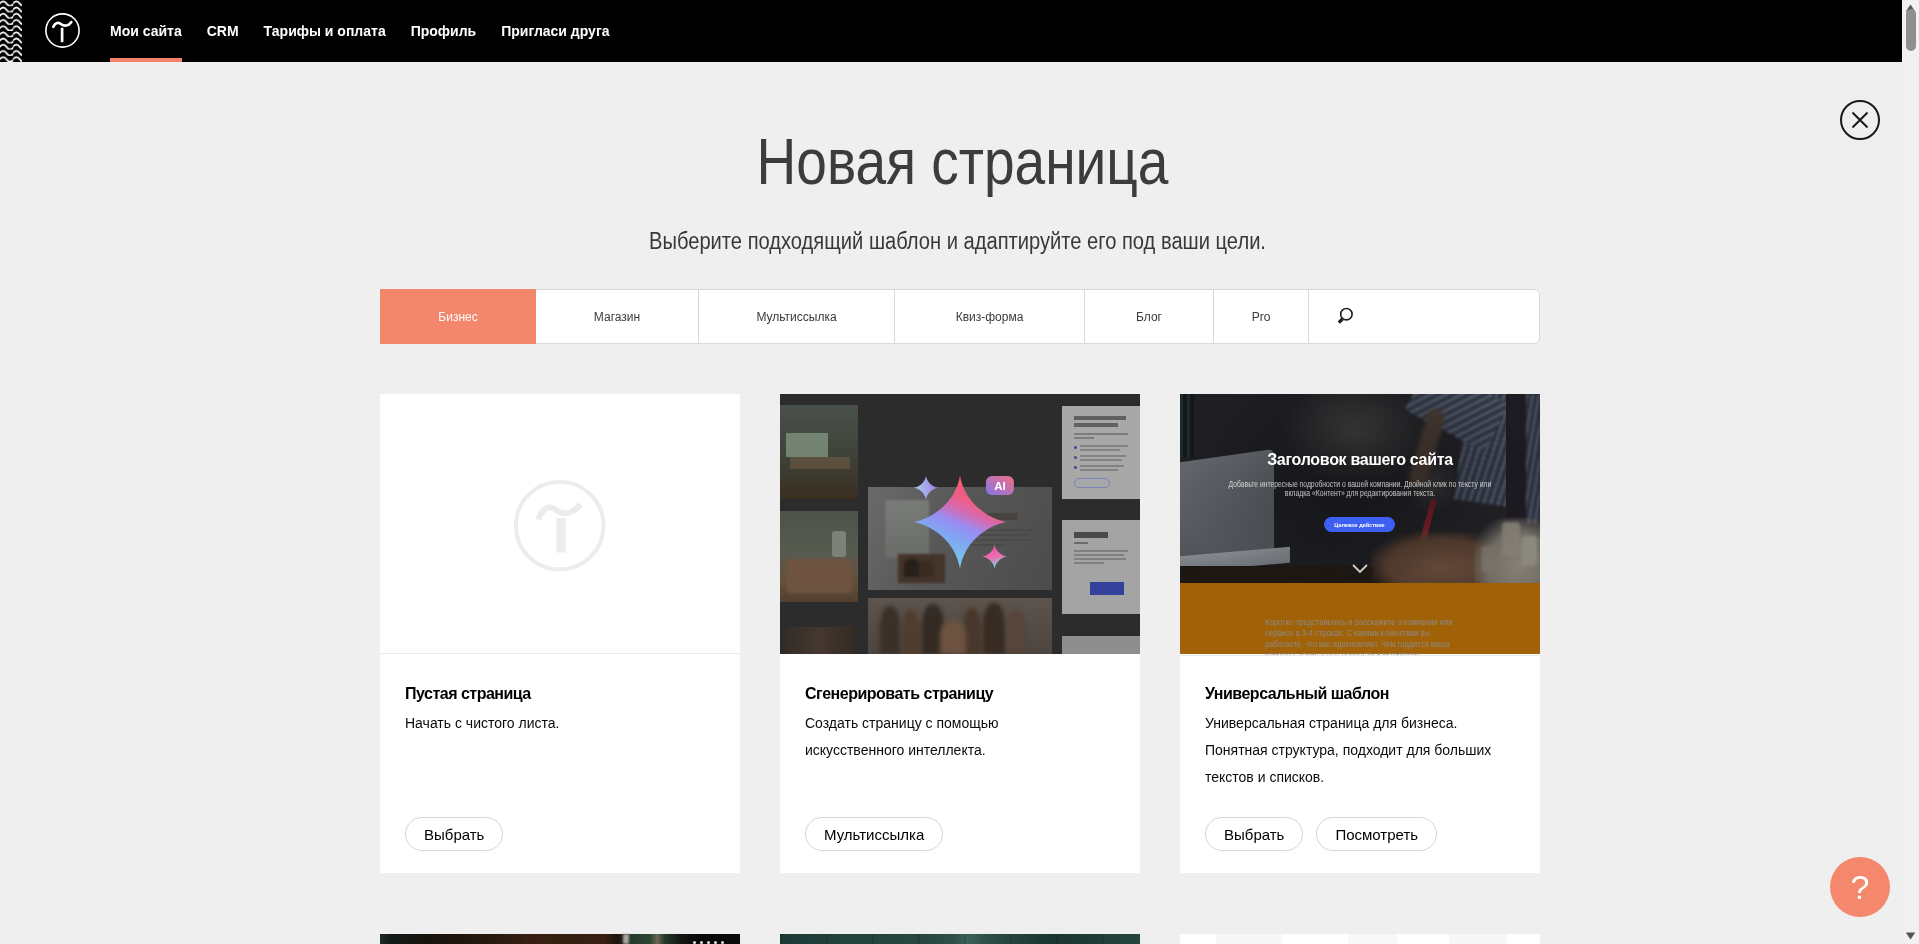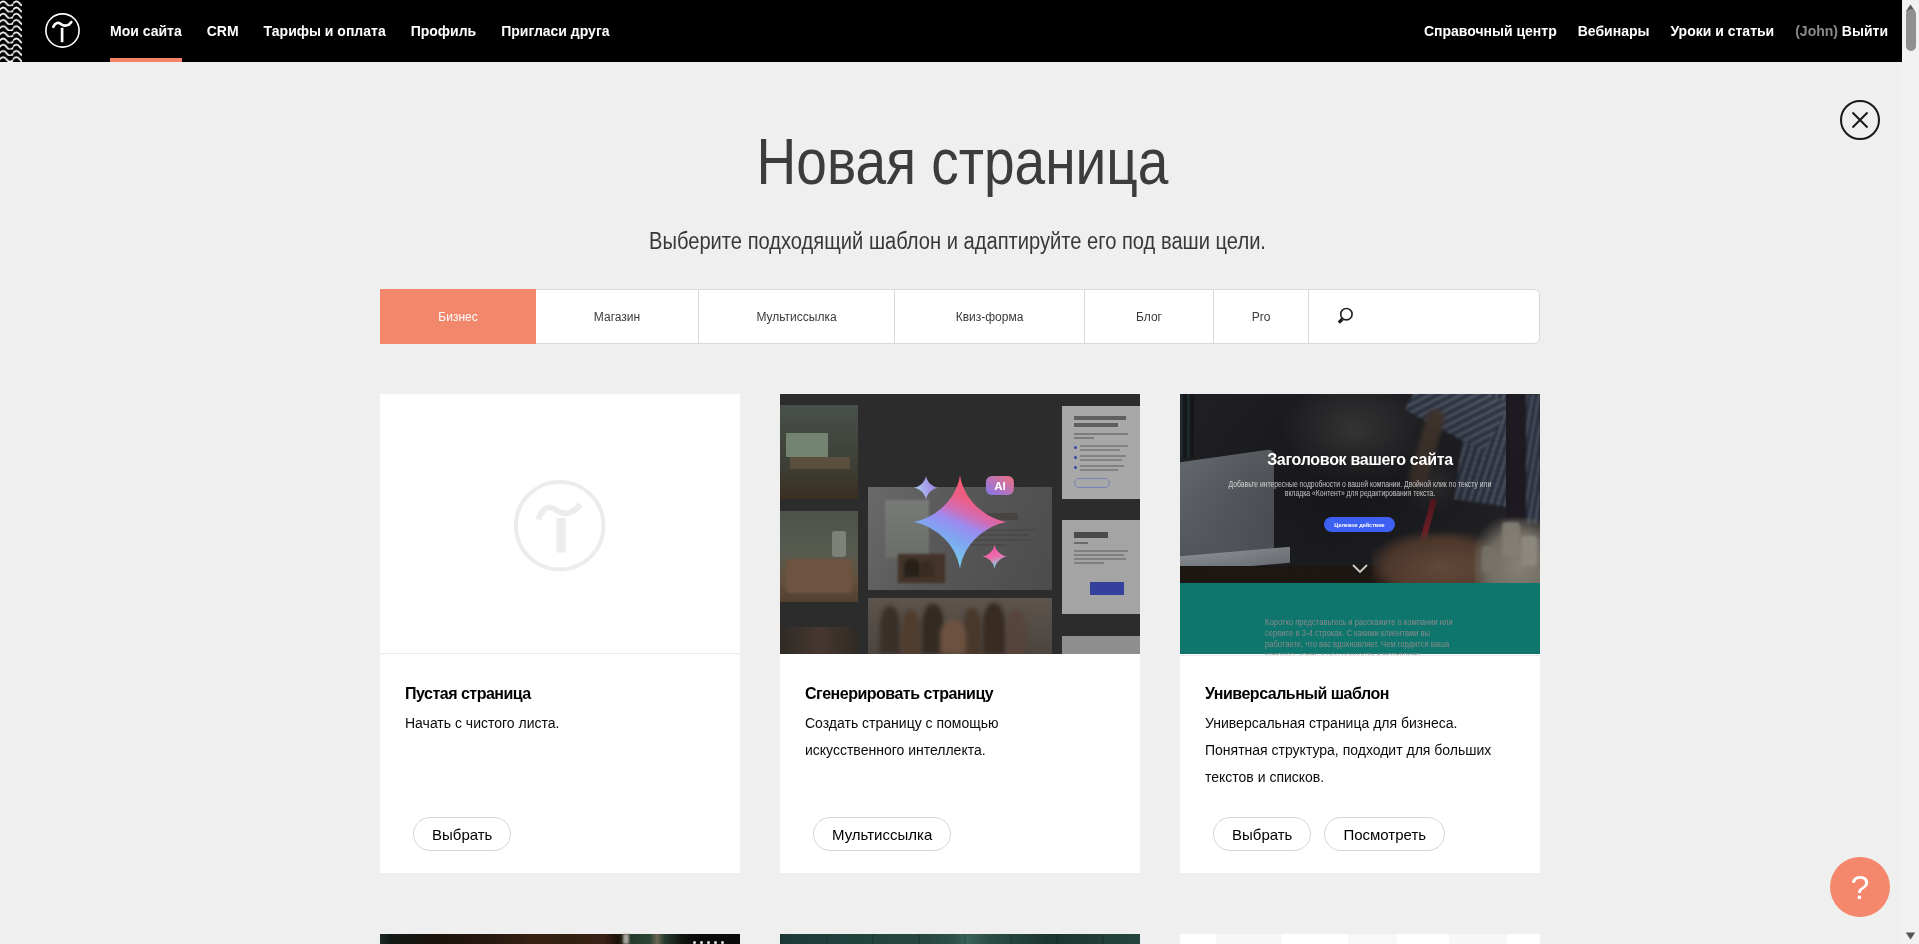--- a/index.html
+++ b/index.html
@@ -23,21 +23,21 @@
 #tabs { position:absolute; left:380px; top:289px; width:1160px; height:55px; display:flex; background:#fff; border:1px solid #d9d9d9; border-radius:6px; }
 .tab { border-right:1px solid #d9d9d9; display:flex; align-items:center; justify-content:center; font-size:12px; color:#3a3a3a; height:100%; }
 .tab:last-child { border-right:none; }
 .tab.active { background:#f2876c; color:#fff; margin:-1px 0 -1px -1px; border:none; height:55px; }
 
 
 .card { position:absolute; top:394px; width:360px; height:479px; background:#fff; }
 .cimg { position:absolute; left:0; top:0; width:360px; height:260px; overflow:hidden; }
 .ctitle { position:absolute; left:25px; top:291px; font-size:16px; letter-spacing:-0.5px; font-weight:bold; color:#000; }
 .cdesc { position:absolute; left:25px; top:316px; font-size:14px; color:#0a0a0a; line-height:27px; }
-.btnrow { position:absolute; left:33px; top:423px; display:flex; gap:13px; }
+.btnrow { position:absolute; left:25px; top:423px; display:flex; gap:13px; }
 .btn { height:34px; border:1px solid #d5d5d5; border-radius:17px; background:#fff; display:flex; align-items:center; justify-content:center; font-size:15px; color:#000; padding:0 18px; }
 
 
 #closebtn { position:absolute; left:1840px; top:100px; width:40px; height:40px; border-radius:50%; border:2px solid #1a1a1a; background:transparent; }
 #helpbtn { position:absolute; left:1830px; top:857px; width:60px; height:60px; border-radius:50%; background:#f4876c; color:#fff; display:flex; align-items:center; justify-content:center; font-size:34px; font-weight:300; }
 
 
 #sbar { position:absolute; right:0; top:0; width:17px; height:944px; background:#f1f1f1; }
 #sthumb { position:absolute; left:4px; top:9px; width:10px; height:42px; background:#8f8f8f; border-radius:5px; }
 </style>
@@ -57,26 +57,20 @@
     <circle cx="17.5" cy="17.5" r="16.6" fill="none" stroke="#fff" stroke-width="1.6"></circle>
     <path d="M8.3 13.8 C10.3 9.4 13.6 9.0 16.2 11.2 C18.8 13.4 23.4 13.2 26.2 9.2" fill="none" stroke="#fff" stroke-width="2.7" stroke-linecap="round"></path>
     <path d="M17.1 14.8 L17.1 29.2" fill="none" stroke="#fff" stroke-width="2.7" stroke-linecap="butt"></path>
   </svg>
   <div id="navL">
     <span class="nav">Мои сайта</span>
     <span class="nav">CRM</span>
     <span class="nav">Тарифы и оплата</span>
     <span class="nav">Профиль</span>
     <span class="nav">Пригласи друга</span>
-  </div>
-  <div id="navR">
-    <span class="nav">Справочный центр</span>
-    <span class="nav">Вебинары</span>
-    <span class="nav">Уроки и статьи</span>
-    <span class="nav"><span class="nav gray">(John)</span> Выйти</span>
   </div>
   <div id="underline"></div>
 </div>
 
 <div id="title">Новая страница</div>
 <div id="subtitle">Выберите подходящий шаблон и адаптируйте его под ваши цели.</div>
 
 <div id="closebtn">
   <svg width="36" height="36" viewBox="0 0 36 36" style="position:absolute;left:0;top:0">
     <path d="M10.5 10.5 L25.5 25.5 M25.5 10.5 L10.5 25.5" stroke="#1a1a1a" stroke-width="2" fill="none"></path>
@@ -206,21 +200,21 @@
     </svg>
   </div>
   <div class="ctitle">Сгенерировать страницу</div>
   <div class="cdesc">Создать страницу с помощью<br>искусственного интеллекта.</div>
   <div class="btnrow">
       <div class="btn">Мультиссылка</div>
     </div>
 </div>
 
 <div class="card" style="left:1180px">
-  <div class="cimg" id="tmpl" style="background:#0f766e">
+  <div class="cimg" id="tmpl" style="background:#a16207">
 
     <div class="abs" style="left:0;top:0;width:360px;height:189px;background:linear-gradient(100deg,#26262a 0%,#202125 45%,#2b2b2f 100%);overflow:hidden">
       <div class="abs" style="left:0;top:0;width:14px;height:64px;background:repeating-linear-gradient(90deg,#223236 0 3px,#181a1c 3px 7px)"></div>
       <div class="abs" style="left:100px;top:0;width:150px;height:95px;background:radial-gradient(ellipse at 50% 40%,rgba(150,148,140,0.38),rgba(150,148,140,0) 70%)"></div>
       <div class="abs" style="left:222px;top:60px;width:60px;height:60px;background:radial-gradient(ellipse,rgba(140,130,120,0.25),rgba(0,0,0,0) 70%)"></div>
 
       <div class="abs" style="left:-6px;top:62px;width:100px;height:102px;background:linear-gradient(180deg,#7e848b,#62686e);transform:skewY(-8deg);border-radius:4px 6px 0 0"></div>
       <div class="abs" style="left:-10px;top:158px;width:120px;height:16px;background:linear-gradient(180deg,#a7adb2,#8b9196);transform:skewY(-5deg)"></div>
       <div class="abs" style="left:0;top:172px;width:360px;height:17px;background:linear-gradient(90deg,#221a14 0%,#241c15 55%,#4a3c30 78%,#635247 100%)"></div>
 

